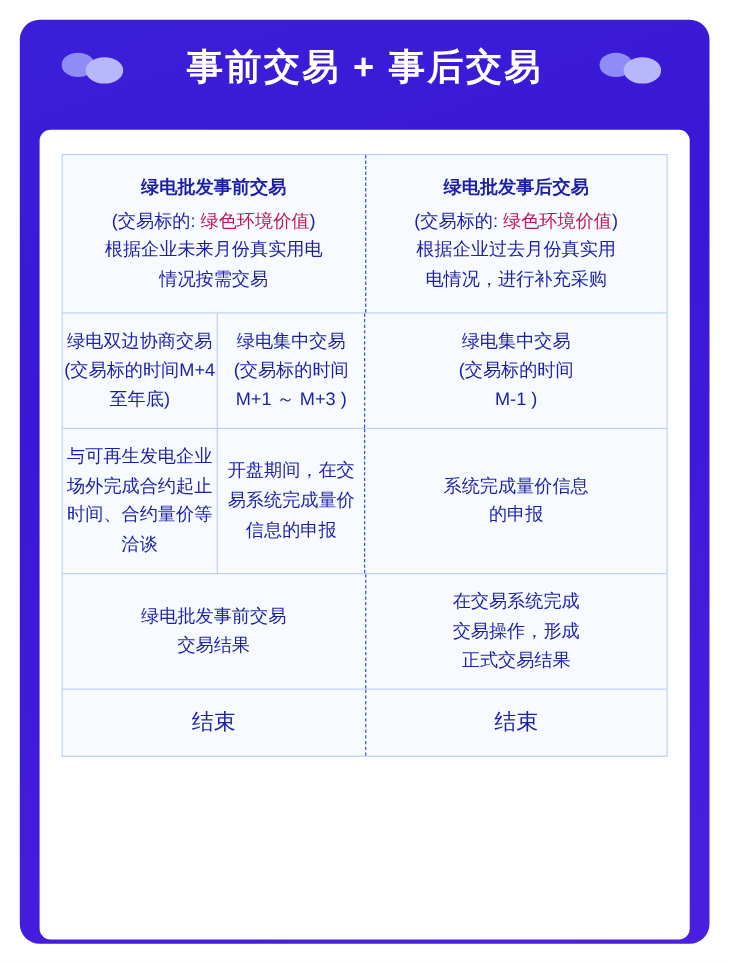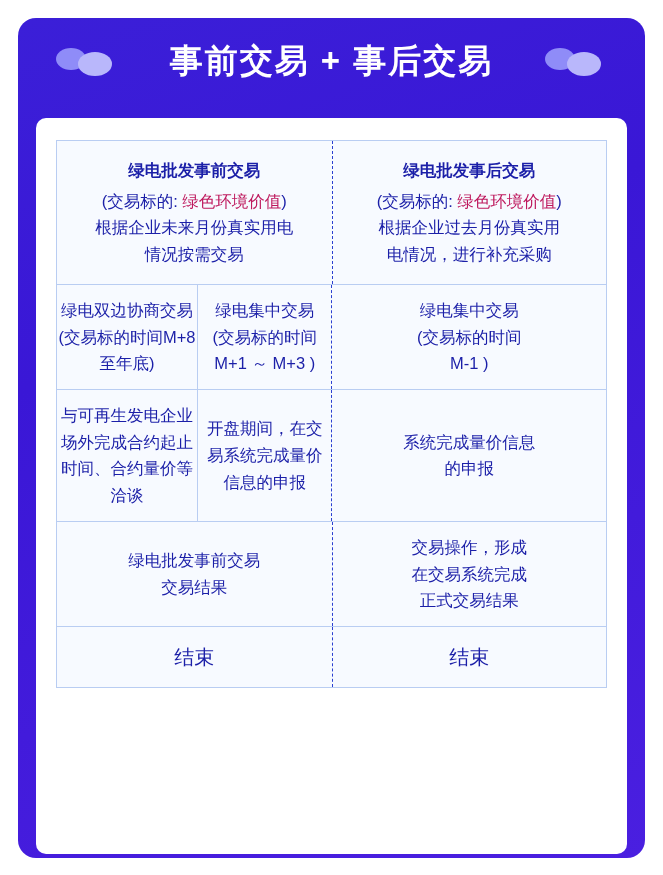--- a/index.html
+++ b/index.html
@@ -150,21 +150,21 @@
             <span>(交易标的: </span><span class="green">绿色环境价值</span><span>)</span>
           </div>
           <div class="ln">根据企业过去月份真实用</div>
           <div class="ln">电情况，进行补充采购</div>
         </div>
       </div>
 
       <div class="row">
         <div class="cell w-a">
           <div class="ln">绿电双边协商交易</div>
-          <div class="ln">(交易标的时间M+8</div>
+          <div class="ln">(交易标的时间M+4</div>
           <div class="ln">至年底)</div>
         </div>
         <div class="cell w-b">
           <div class="ln">绿电集中交易</div>
           <div class="ln">(交易标的时间</div>
           <div class="ln">M+1 ～ M+3 )</div>
         </div>
         <div class="cell w-c">
           <div class="ln">绿电集中交易</div>
           <div class="ln">(交易标的时间</div>
@@ -189,22 +189,22 @@
           <div class="ln">的申报</div>
         </div>
       </div>
 
       <div class="row">
         <div class="cell w-left-full">
           <div class="ln">绿电批发事前交易</div>
           <div class="ln">交易结果</div>
         </div>
         <div class="cell w-right-full">
+          <div class="ln">在交易系统完成</div>
           <div class="ln">交易操作，形成</div>
-          <div class="ln">在交易系统完成</div>
           <div class="ln">正式交易结果</div>
         </div>
       </div>
 
       <div class="row end-row">
         <div class="cell w-left-full">
           <div class="ln">结束</div>
         </div>
         <div class="cell w-right-full">
           <div class="ln">结束</div>

